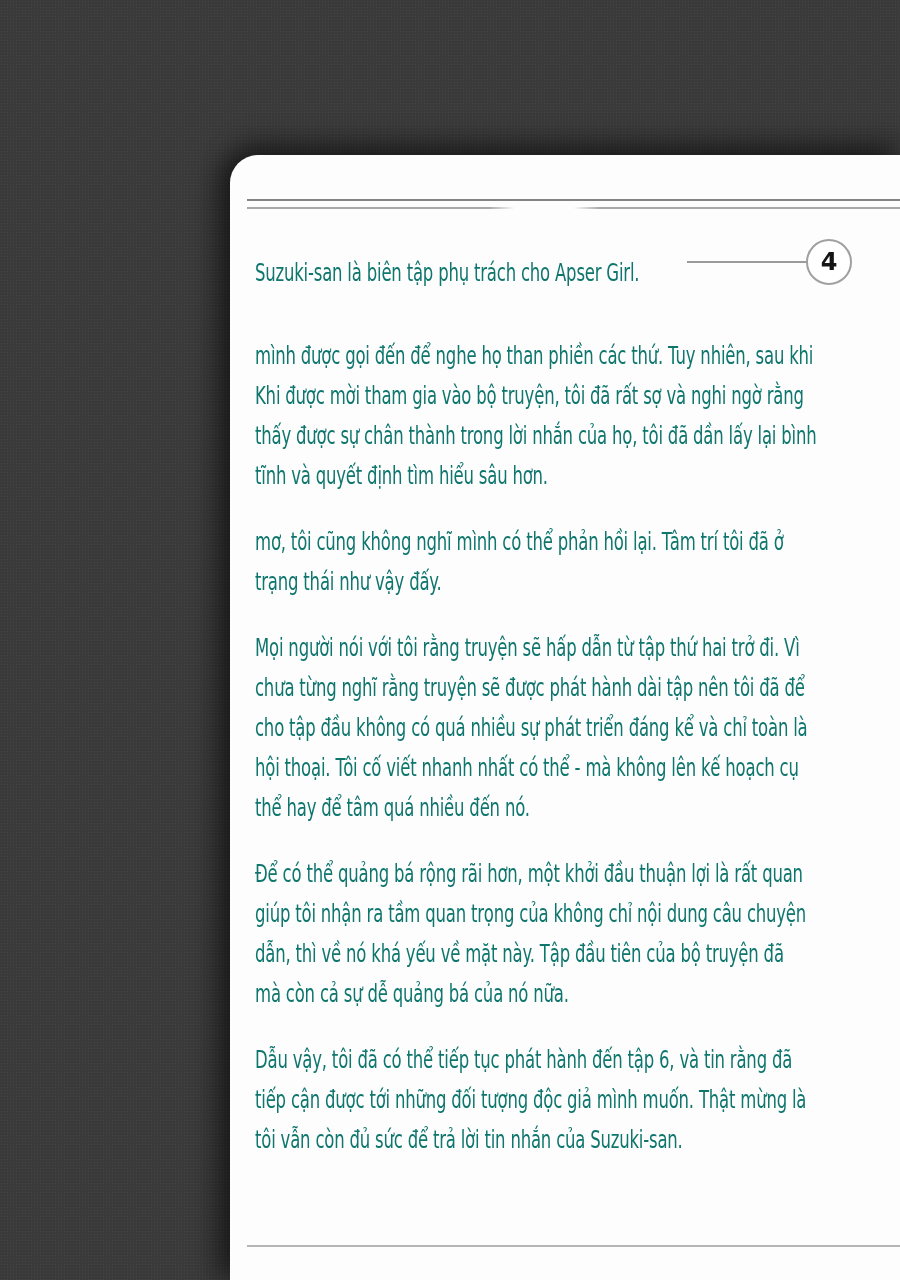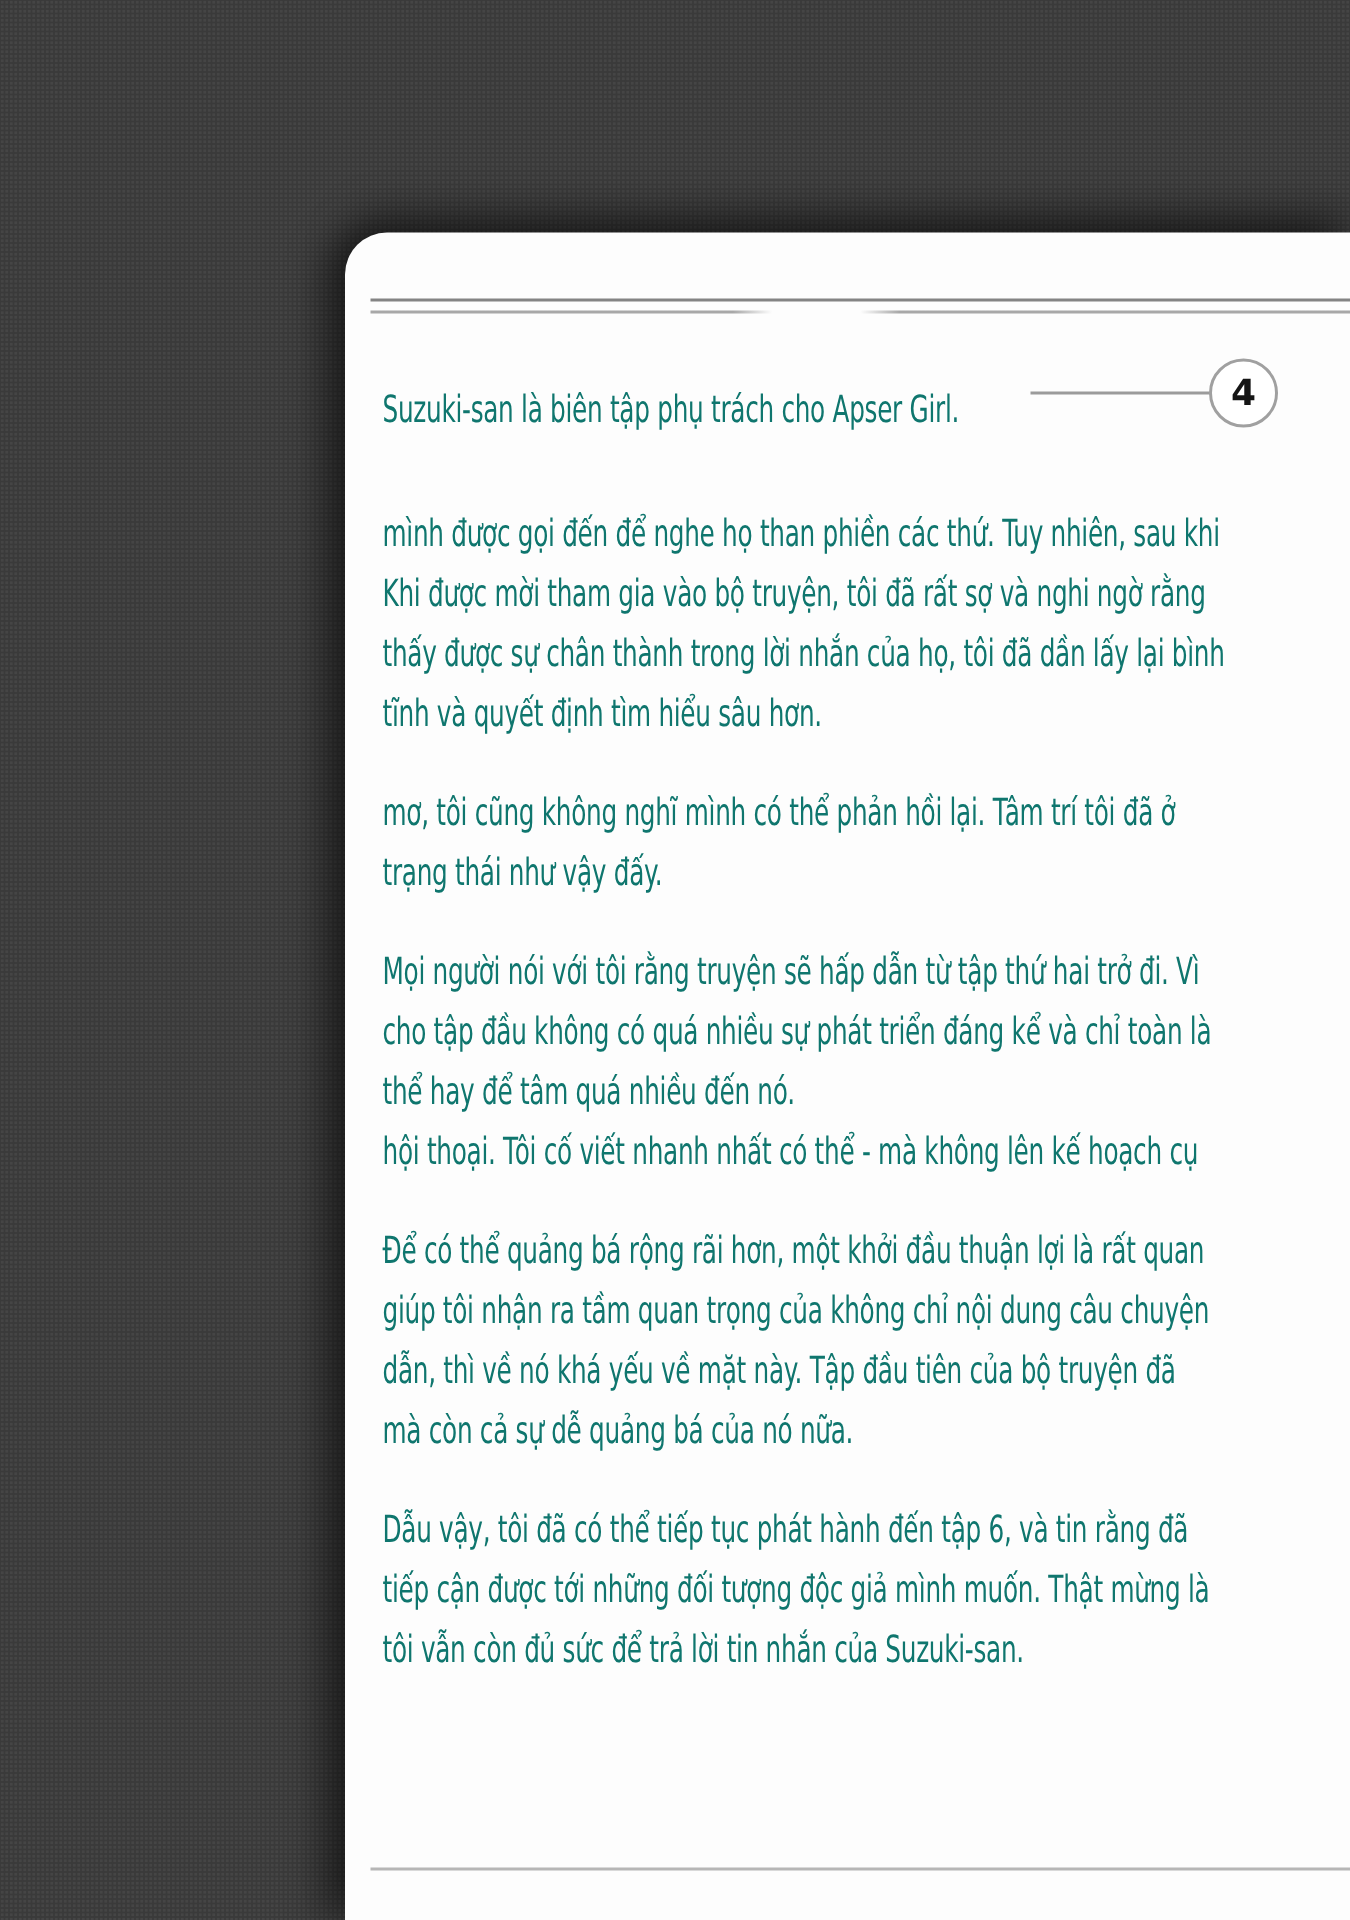--- a/index.html
+++ b/index.html
@@ -99,23 +99,24 @@
         <div class="line"><span>tĩnh và quyết định tìm hiểu sâu hơn.</span></div>
       </div>
 
       <div class="para">
         <div class="line"><span>mơ, tôi cũng không nghĩ mình có thể phản hồi lại. Tâm trí tôi đã ở</span></div>
         <div class="line"><span>trạng thái như vậy đấy.</span></div>
       </div>
 
       <div class="para">
         <div class="line"><span>Mọi người nói với tôi rằng truyện sẽ hấp dẫn từ tập thứ hai trở đi. Vì</span></div>
+        <div class="line"><span>chưa từng nghĩ rằng truyện sẽ được phát hành dài tập nên tôi đã để</span></div>
         <div class="line"><span>cho tập đầu không có quá nhiều sự phát triển đáng kể và chỉ toàn là</span></div>
+        <div class="line"><span>hội thoại. Tôi cố viết nhanh nhất có thể - mà không lên kế hoạch cụ</span></div>
         <div class="line"><span>thể hay để tâm quá nhiều đến nó.</span></div>
-        <div class="line"><span>hội thoại. Tôi cố viết nhanh nhất có thể - mà không lên kế hoạch cụ</span></div>
       </div>
 
       <div class="para">
         <div class="line"><span>Để có thể quảng bá rộng rãi hơn, một khởi đầu thuận lợi là rất quan</span></div>
         <div class="line"><span>giúp tôi nhận ra tầm quan trọng của không chỉ nội dung câu chuyện</span></div>
         <div class="line"><span>dẫn, thì về nó khá yếu về mặt này. Tập đầu tiên của bộ truyện đã</span></div>
         <div class="line"><span>mà còn cả sự dễ quảng bá của nó nữa.</span></div>
       </div>
 
       <div class="para">

